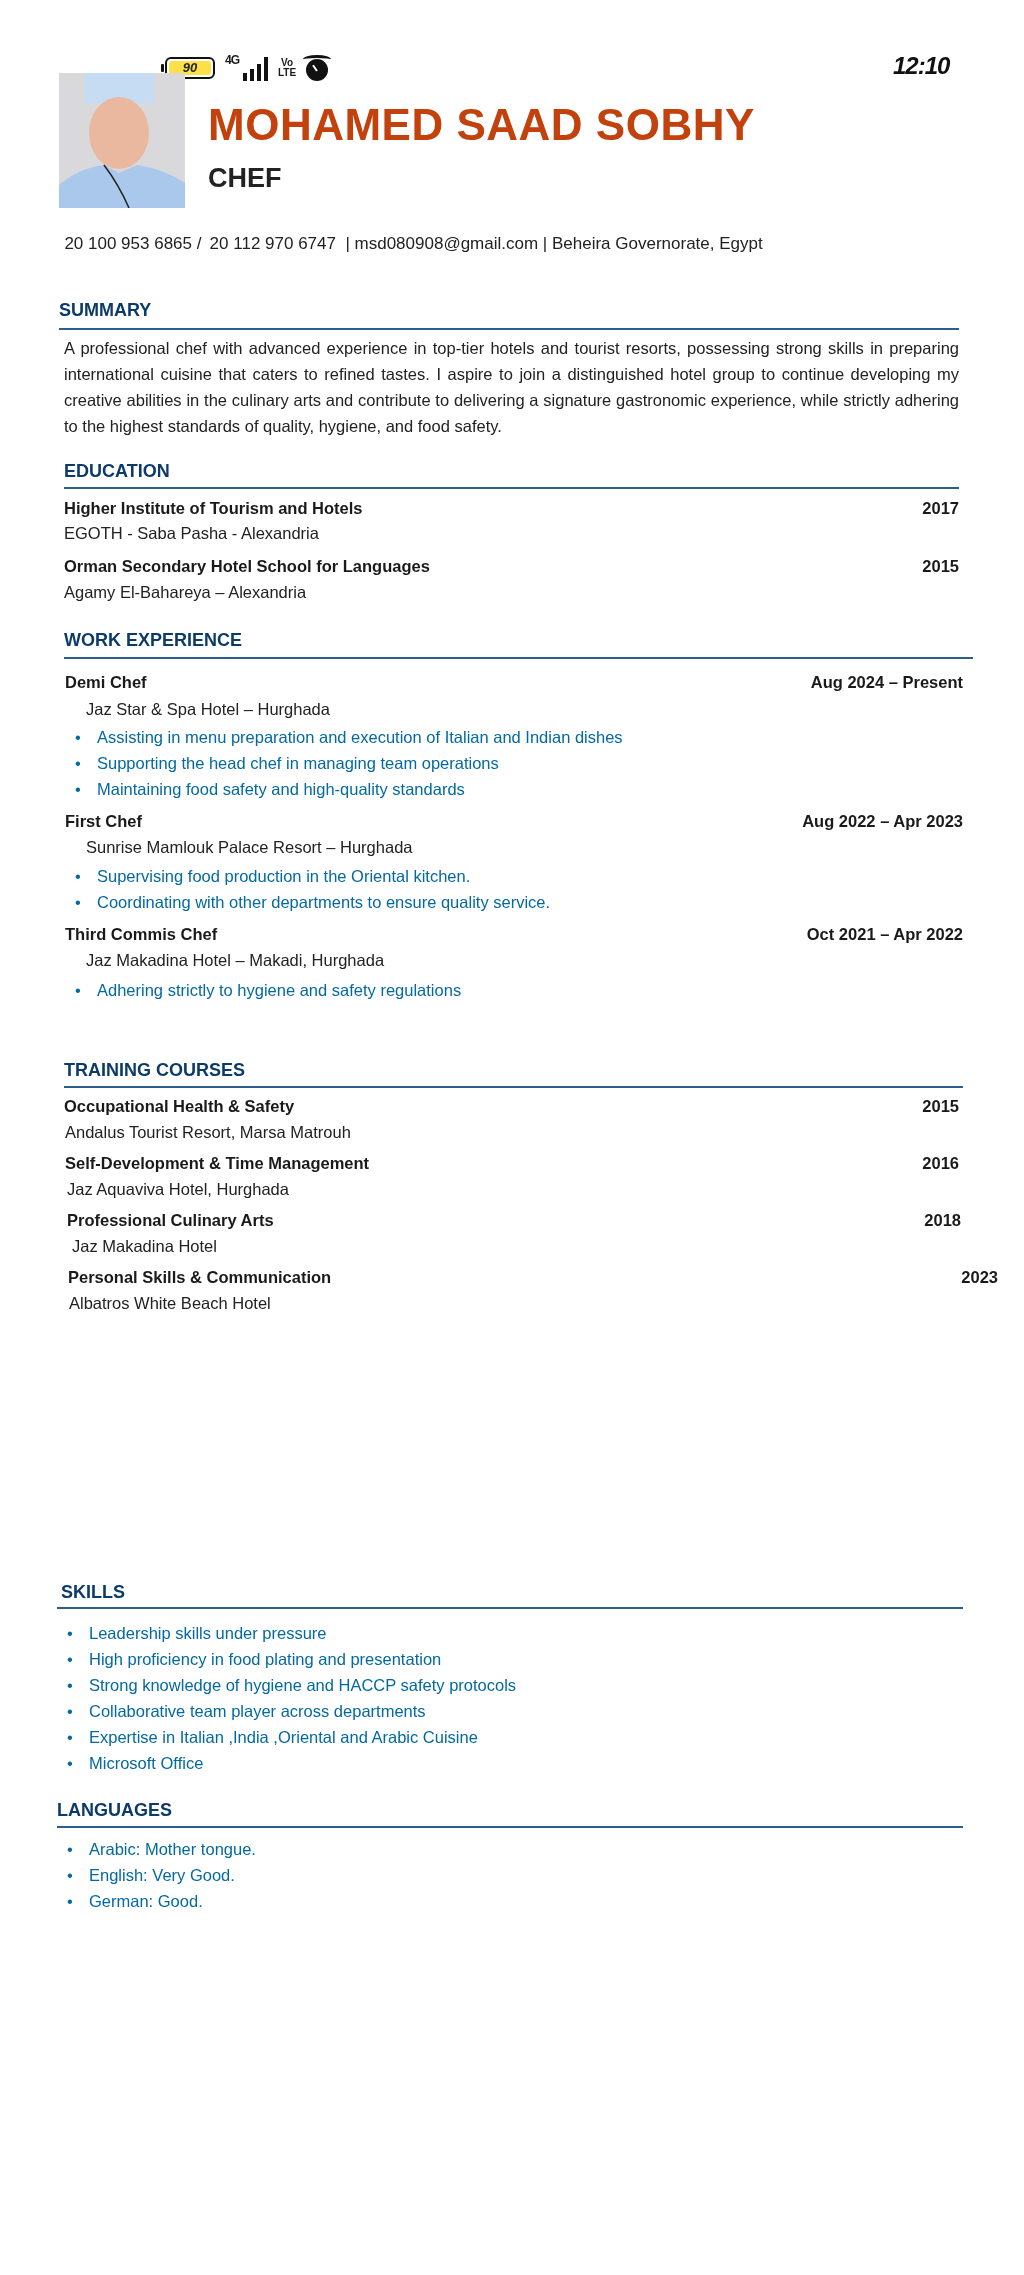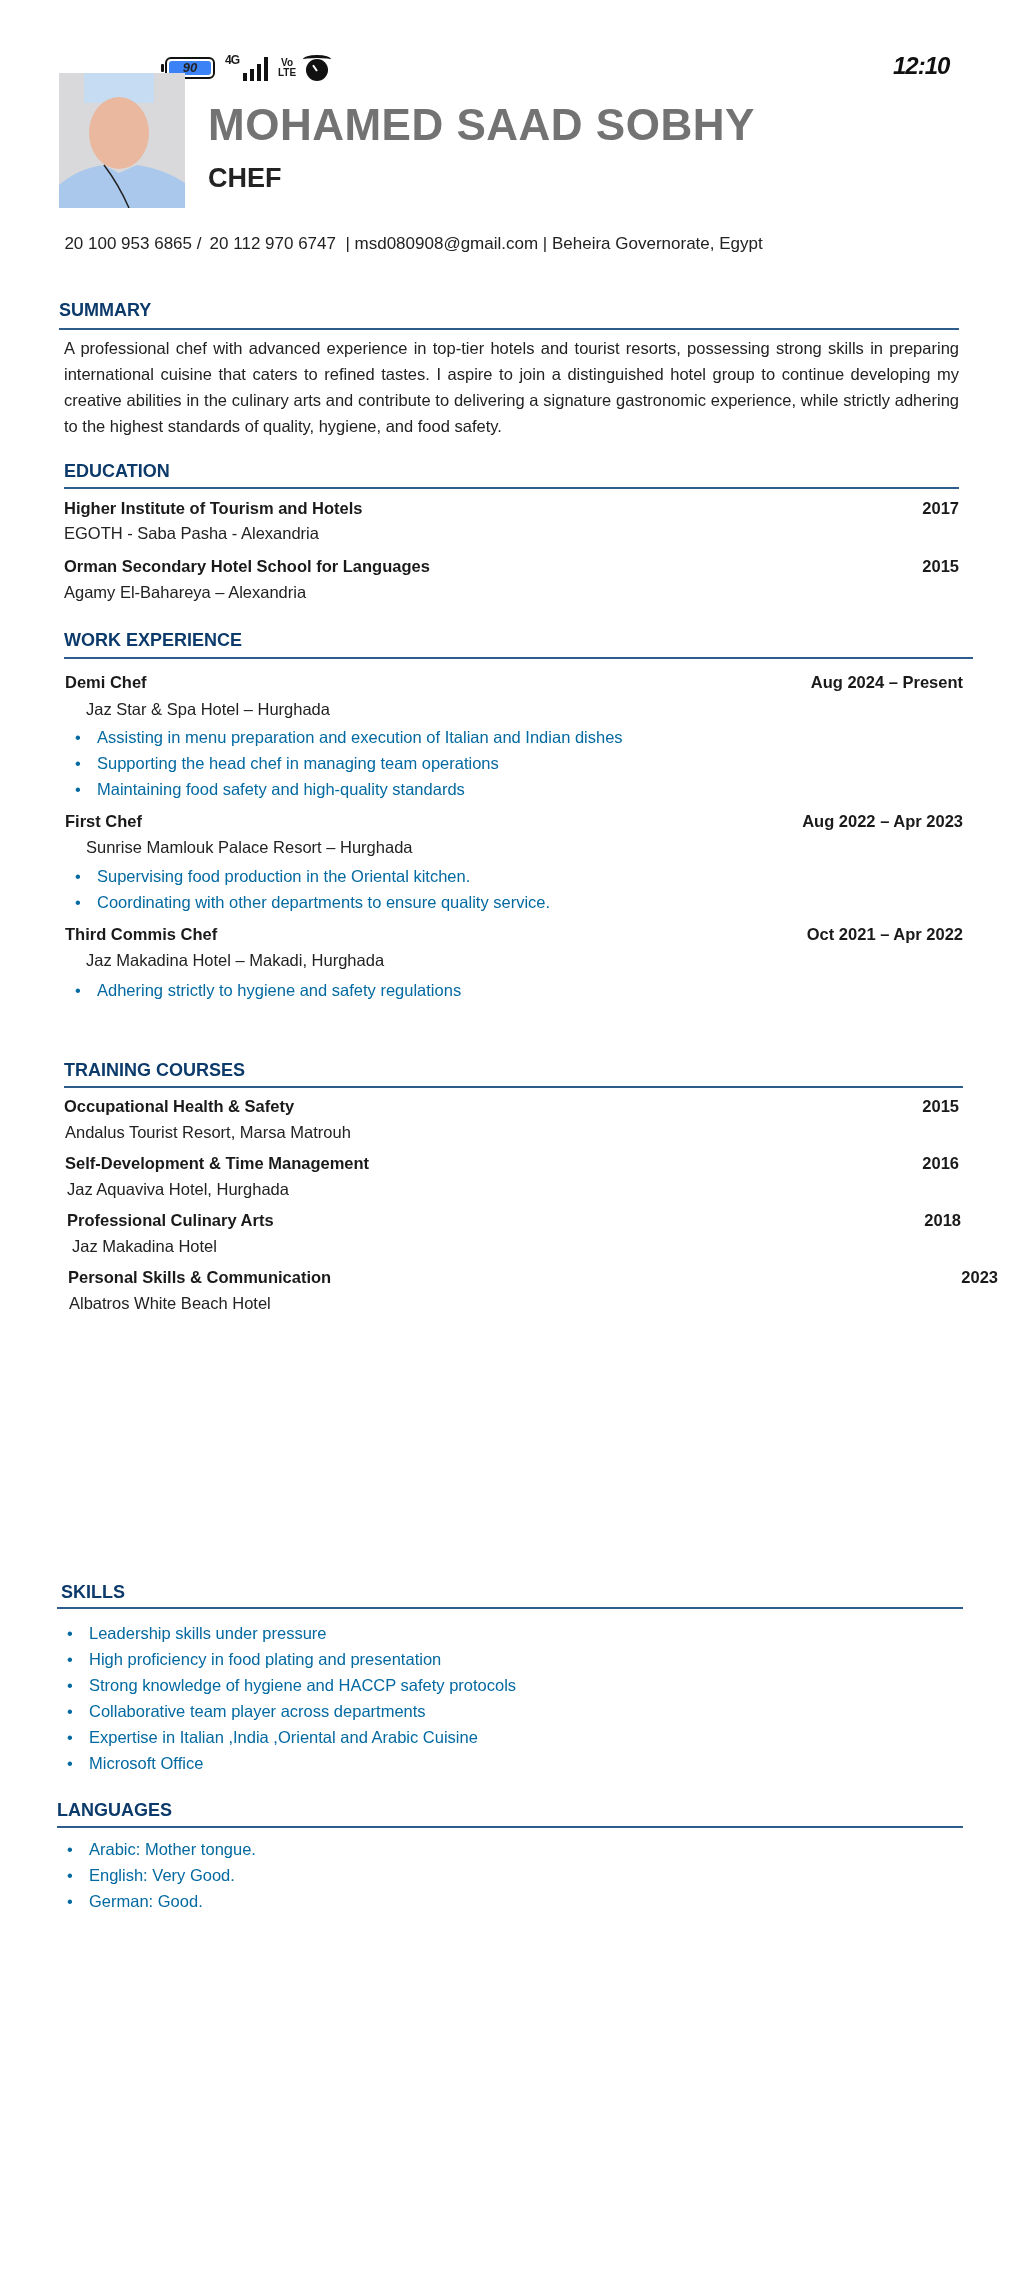--- a/index.html
+++ b/index.html
@@ -3,35 +3,35 @@
 <meta charset="utf-8">
 <style>
   html, body { margin:0; padding:0; background:#ffffff; }
   body { width:1024px; height:2275px; position:relative; overflow:hidden;
          font-family:"Liberation Sans", sans-serif; color:#1a1a1a; }
   .abs { position:absolute; }
   
   .status { top:52px; left:165px; height:32px; display:flex; align-items:center; gap:10px; }
   .battery { width:50px; height:22px; border:2.5px solid #111; border-radius:6px; position:relative;
              box-sizing:border-box; display:flex; align-items:center; padding:2px; }
-  .battery .fill { width:100%; height:100%; background:#3b82f6; border-radius:3px;
+  .battery .fill { width:100%; height:100%; background:#fde047; border-radius:3px;
              font:italic bold 13px "Liberation Sans", sans-serif; color:#222; text-align:center; line-height:14px; }
   .battery::before { content:""; position:absolute; left:-6px; top:5px; width:3px; height:8px; background:#111; border-radius:1px; }
   .signal { display:flex; align-items:flex-end; gap:3px; height:26px; position:relative; padding-left:18px; }
   .signal .net { position:absolute; left:0; top:-2px; font:bold 12px "Liberation Sans", sans-serif; letter-spacing:-1px; }
   .signal .bar { width:4px; background:#111; }
   .volte { font:bold 10px/10px "Liberation Sans", sans-serif; text-align:center; width:18px; }
   .alarm { width:22px; height:22px; border-radius:50%; background:#111; position:relative; margin-top:4px; }
   .alarm::after { content:""; position:absolute; left:10px; top:5px; width:2px; height:7px; background:#fff; transform:rotate(-35deg); transform-origin:bottom; }
   .alarm::before { content:""; position:absolute; left:-3px; top:-4px; width:28px; height:6px; border-top:3px solid #111; border-radius:50%; }
   .clock { top:52px; left:893px; font:italic bold 24px "Liberation Sans", sans-serif; letter-spacing:-1px; color:#111; }
 
   
   .photo { left:59px; top:73px; width:126px; height:135px; background:#dadada; overflow:hidden; }
-  .name { left:208px; top:100px; font-size:44px; font-weight:bold; color:#737373; letter-spacing:0.5px; }
+  .name { left:208px; top:100px; font-size:44px; font-weight:bold; color:#c2410c; letter-spacing:0.5px; }
   .title { left:208px; top:163px; font-size:27px; font-weight:bold; color:#222; }
   .contact { left:61px; top:234px; font-size:17px; color:#222; white-space:pre; }
 
   .h2 { font-size:18px; font-weight:bold; color:#0c3a6b; }
   .rule { height:2px; background:#2e5d8c; }
   .txt { font-size:16.5px; color:#222; }
   .b { font-size:16.5px; font-weight:bold; color:#1a1a1a; }
   .right { text-align:right; }
   .summary { left:64px; top:335px; width:895px; font-size:16.5px; line-height:26px; text-align:justify; color:#222; }
   ul.bul { margin:0; padding:0; list-style:none; }

